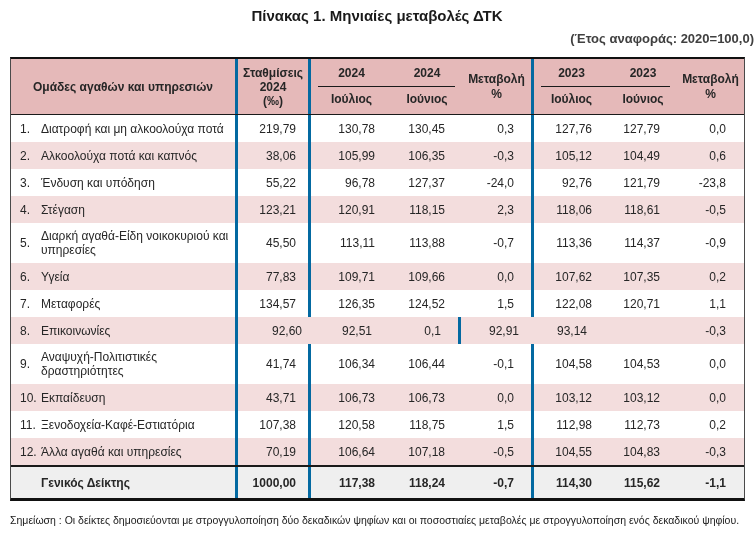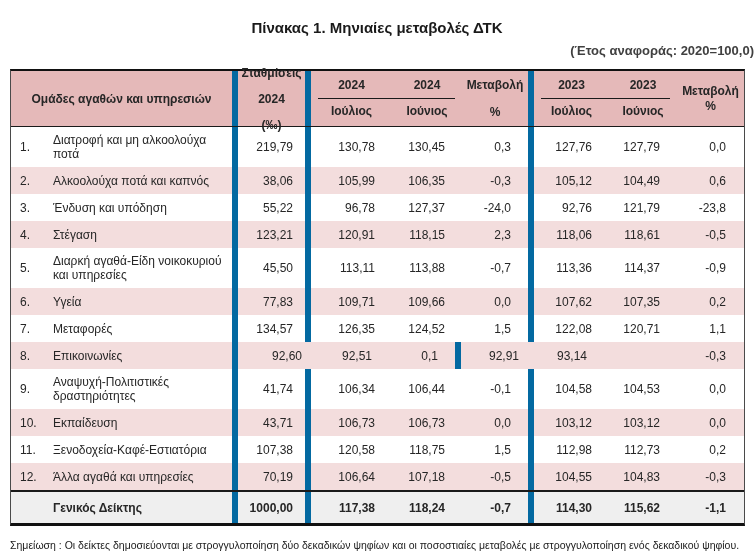--- a/index.html
+++ b/index.html
@@ -1,36 +1,36 @@
 <!DOCTYPE html>
 <html><head>
 <meta charset="utf-8">
 <style>
   * { margin:0; padding:0; box-sizing:border-box; }
   html,body { width:754px; height:558px; background:#ffffff; overflow:hidden;
               font-family:"Liberation Sans","DejaVu Sans",sans-serif; color:#262626; }
 
-  .titles { text-align:center; padding-top:19px; }
+  .titles { text-align:center; padding-top:7px; }
   .title    { font-size:15px; font-weight:bold; color:#1a1a1a; }
   .subtitle { font-size:13px; font-weight:bold; color:#404040; margin-top:7px;text-align:right; }
 
   .table { width:735px; margin:11px 0 0 10px;
            border-top:2.5px solid #111; border-bottom:3px solid #111;
            border-left:1px solid #4a4a4a; border-right:1px solid #4a4a4a; }
 
   
   .c-name { width:227px; }
   .c-w    { width:73px;  }
   .c-m1   { width:81px;  }
   .c-m2   { width:70px;  }
   .c-ch   { width:72px;  }
   .c-m3   { width:75px;  }
   .c-m4   { width:68px;  }
   .c-ch2  { width:69px; flex:1; }
-  .vr { border-right:6px solid #0369a1;gap:12px; }
+  .vr { border-right:3px solid #0369a1; }
 
   
   .header-row { display:flex; background:#e5b9b9; height:56px;
                 border-bottom:1.5px solid #1a1a1a; font-weight:bold; font-size:12px; }
   .header-row > div { flex-shrink:0; }
   .hcell { display:flex; align-items:center; justify-content:center; text-align:center; }
   .hweights { flex-direction:column; line-height:14px; }
   .hchange  { flex-direction:column; justify-content:center; line-height:15px; }
   .hgroup { display:flex; flex-direction:column; justify-content:space-between; padding:7px 0 8px; }
   .hrow { display:flex; }

